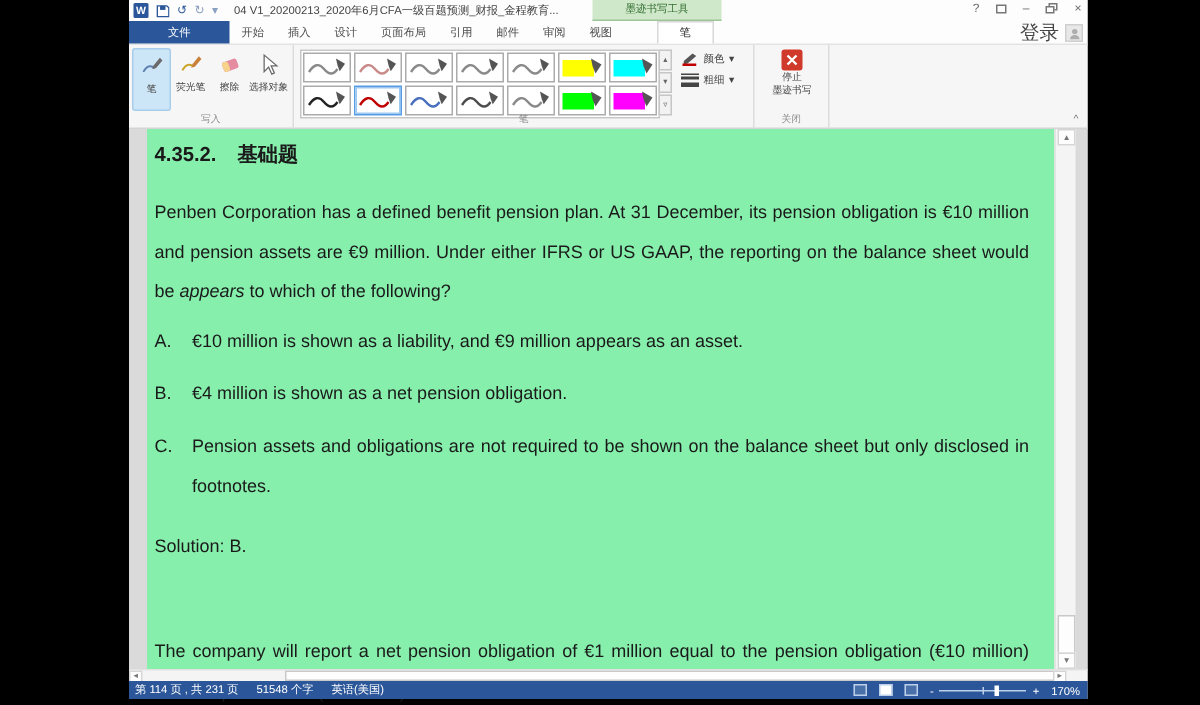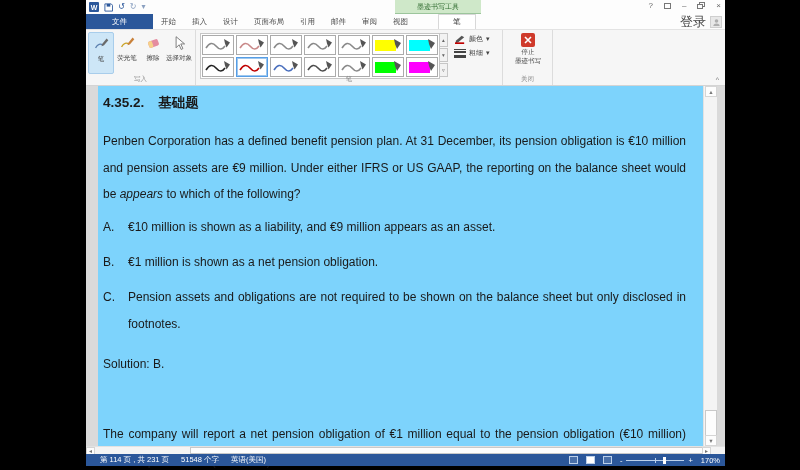--- a/index.html
+++ b/index.html
@@ -63,21 +63,21 @@
   .g-close { left:417px; width:50px; border-right:1px solid #dcdcdc; }
   .stop-btn { position:absolute; left:5px; top:3px; width:40px; display:flex; flex-direction:column;
               align-items:center; gap:1px; }
   .stop-ico { width:14px; height:14px; background:#cf3a2b; border-radius:2px; display:flex;
               align-items:center; justify-content:center; }
   .stop-lbl { font-size:6.5px; color:#444; text-align:center; line-height:8px; white-space:nowrap; }
   .collapse { position:absolute; right:6px; bottom:2px; font-size:7px; color:#777; }
 
   
   .docarea { position:absolute; left:0; top:86px; width:100%; height:360px; background:#dadada; }
-  .page { position:absolute; left:12px; top:0; width:605px; height:360px; background:#7dd3fc; }
+  .page { position:absolute; left:12px; top:0; width:605px; height:360px; background:#86efac; }
   .vscroll { position:absolute; right:8px; top:0; width:14px; height:360px; background:#f4f4f4;
              border-left:1px solid #e2e2e2; }
   .vs-btn { position:absolute; left:1px; width:12px; height:11px; background:#fdfdfd; border:1px solid #d5d5d5;
             color:#777; font-size:5.5px; display:flex; align-items:center; justify-content:center; }
   .vs-thumb { position:absolute; left:1px; top:324px; width:12px; height:26px; background:#fdfdfd;
               border:1px solid #c9c9c9; }
   .content { position:absolute; left:5px; top:0; width:583px; color:#1a1a1a; }
   .heading { position:absolute; top:8px; font-size:13.5px; font-weight:bold; }
   .heading .hnum { margin-right:14px; }
   .para { position:absolute; display:flex; font-size:12px; line-height:26.5px; }
@@ -93,21 +93,21 @@
   .hscroll { position:absolute; left:0; top:446px; width:100%; height:8px; background:#f4f4f4;
              border-top:1px solid #e2e2e2; }
   .hs-btn { position:absolute; top:0; width:9px; height:8px; background:#fdfdfd; border:1px solid #d5d5d5;
             color:#777; font-size:5px; display:flex; align-items:center; justify-content:center; }
   .hs-thumb { position:absolute; left:104px; top:0; width:515px; height:7px; background:#fdfdfd;
               border:1px solid #c9c9c9; }
 
   
   .statusbar { position:absolute; left:0; top:454px; width:100%; height:12px; background:#2b579a;
                color:#fff; font-size:7.5px; display:flex; align-items:center; }
-  .sb-left { display:flex; gap:12px; padding-left:14px; white-space:nowrap; }
+  .sb-left { display:flex; gap:12px; padding-left:4px; white-space:nowrap; }
   .sb-right { margin-left:auto; display:flex; align-items:center; gap:8px; padding-right:5px; }
   .view-ico { width:9px; height:8px; border:1px solid #bcd0ea; background:rgba(255,255,255,.15); display:inline-block; }
   .view-ico.active { background:#fff; }
   .zoomer { display:flex; align-items:center; gap:4px; }
   .zoom-track { position:relative; width:58px; height:1px; background:#bcd0ea; }
   .zoom-mid { position:absolute; left:50%; top:-2px; width:1px; height:5px; background:#bcd0ea; }
   .zoom-thumb { position:absolute; left:63%; top:-3px; width:3px; height:7px; background:#fff; }
 </style>
 </head>
 <body>
@@ -118,20 +118,21 @@
     <div class="qat">
       <span class="word-logo">W</span>
       <svg width="9" height="9" viewBox="0 0 10 10">
           <path d="M1 1 h7 l1.5 1.5 V9 H1 Z" fill="none" stroke="#2b579a" stroke-width="1"></path>
           <rect x="3" y="1" width="4" height="3" fill="#2b579a"></rect>
         </svg>
       <span class="qat-ico">↺</span>
       <span class="qat-ico gray">↻</span>
       <span class="qat-ico gray">▾</span>
     </div>
+    <span class="doc-title">04 V1_20200213_2020年6月CFA一级百题预测_财报_金程教育...</span>
     <div class="ctx-hdr">墨迹书写工具</div>
     <div class="win-controls">
       <span>?</span>
       <span class="wc-box"></span>
       <span>–</span>
       <span class="wc-restore">
           <i></i>
           <i></i>
         </span>
       <span>×</span>
@@ -335,21 +336,21 @@
         <div class="para q-para">
           <span class="ptext"><span>Penben Corporation has a defined benefit pension plan. At 31 December, its pension obligation is €10 million and pension assets are €9 million. Under either IFRS or US GAAP, the reporting on the balance sheet would be </span><i>appears</i><span> to which of the following?</span></span>
         </div>
 
         <div class="para opt opt-a">
           <span class="plabel">A.</span>
           <span class="ptext">€10 million is shown as a liability, and €9 million appears as an asset.</span>
         </div>
         <div class="para opt opt-b">
           <span class="plabel">B.</span>
-          <span class="ptext">€1 million is shown as a net pension obligation.</span>
+          <span class="ptext">€4 million is shown as a net pension obligation.</span>
         </div>
         <div class="para opt opt-c">
           <span class="plabel">C.</span>
           <span class="ptext">Pension assets and obligations are not required to be shown on the balance sheet but only disclosed in footnotes.</span>
         </div>
 
         <div class="para sol-label">
           <span class="plabel">Solution: B.</span>
         </div>
         <div class="para sol-text">

